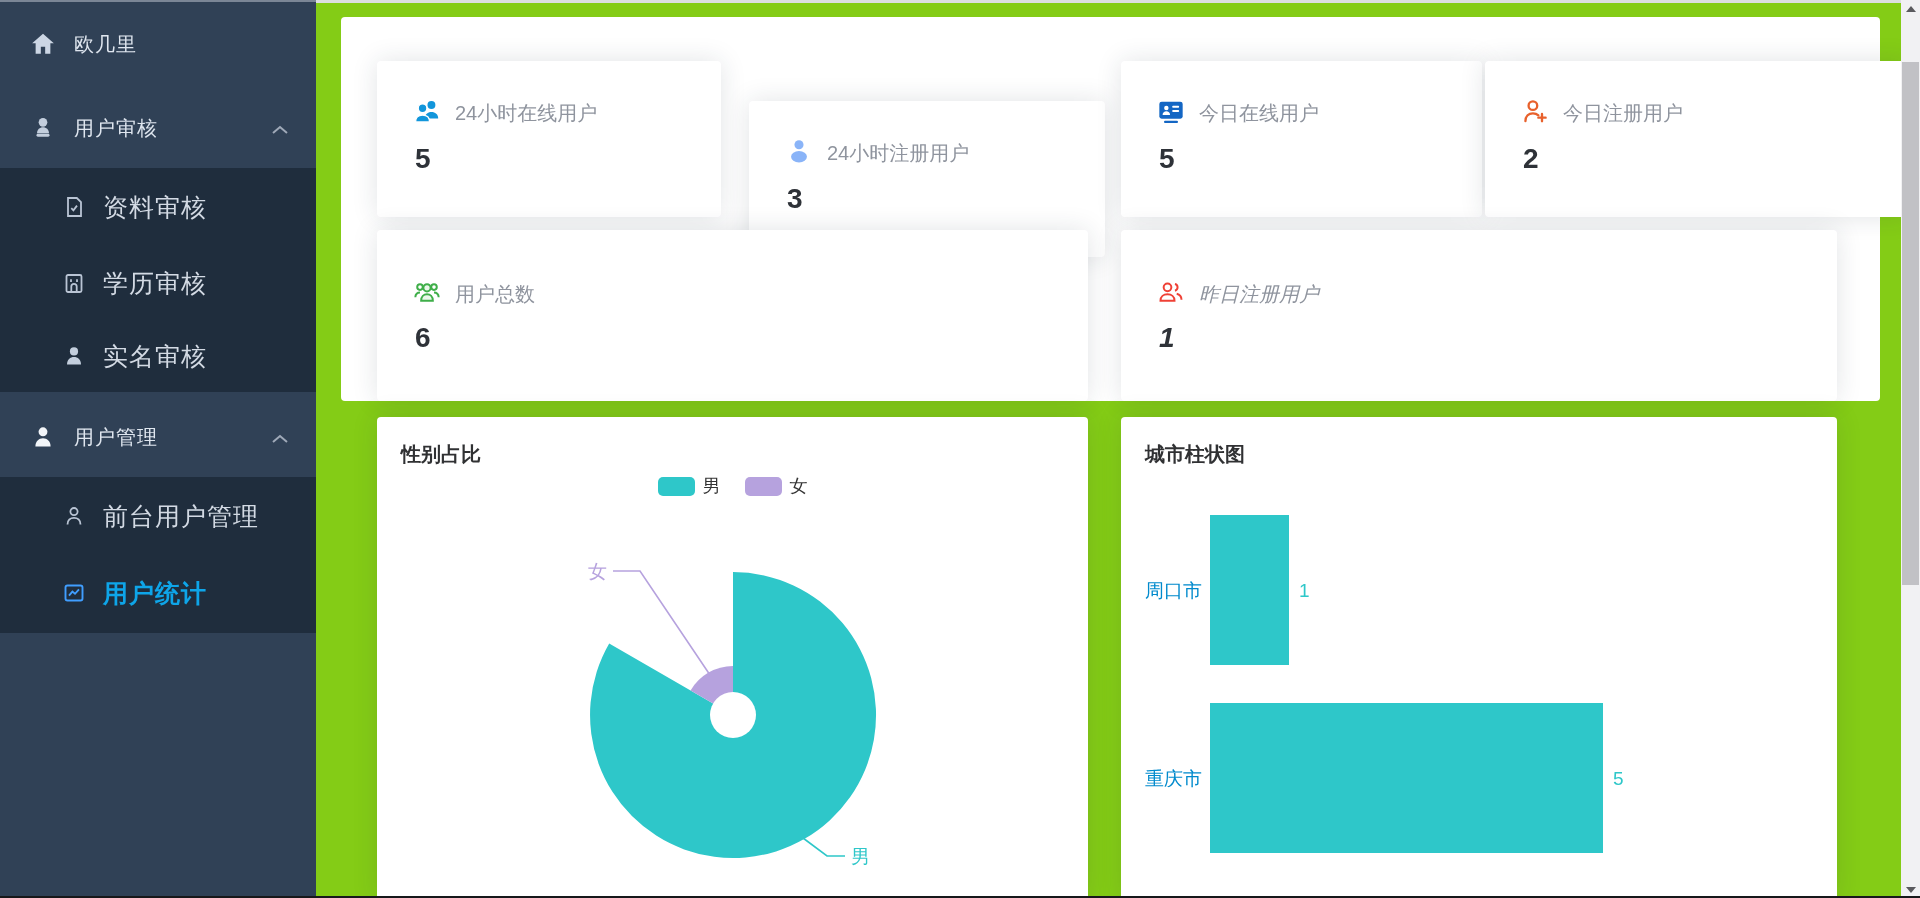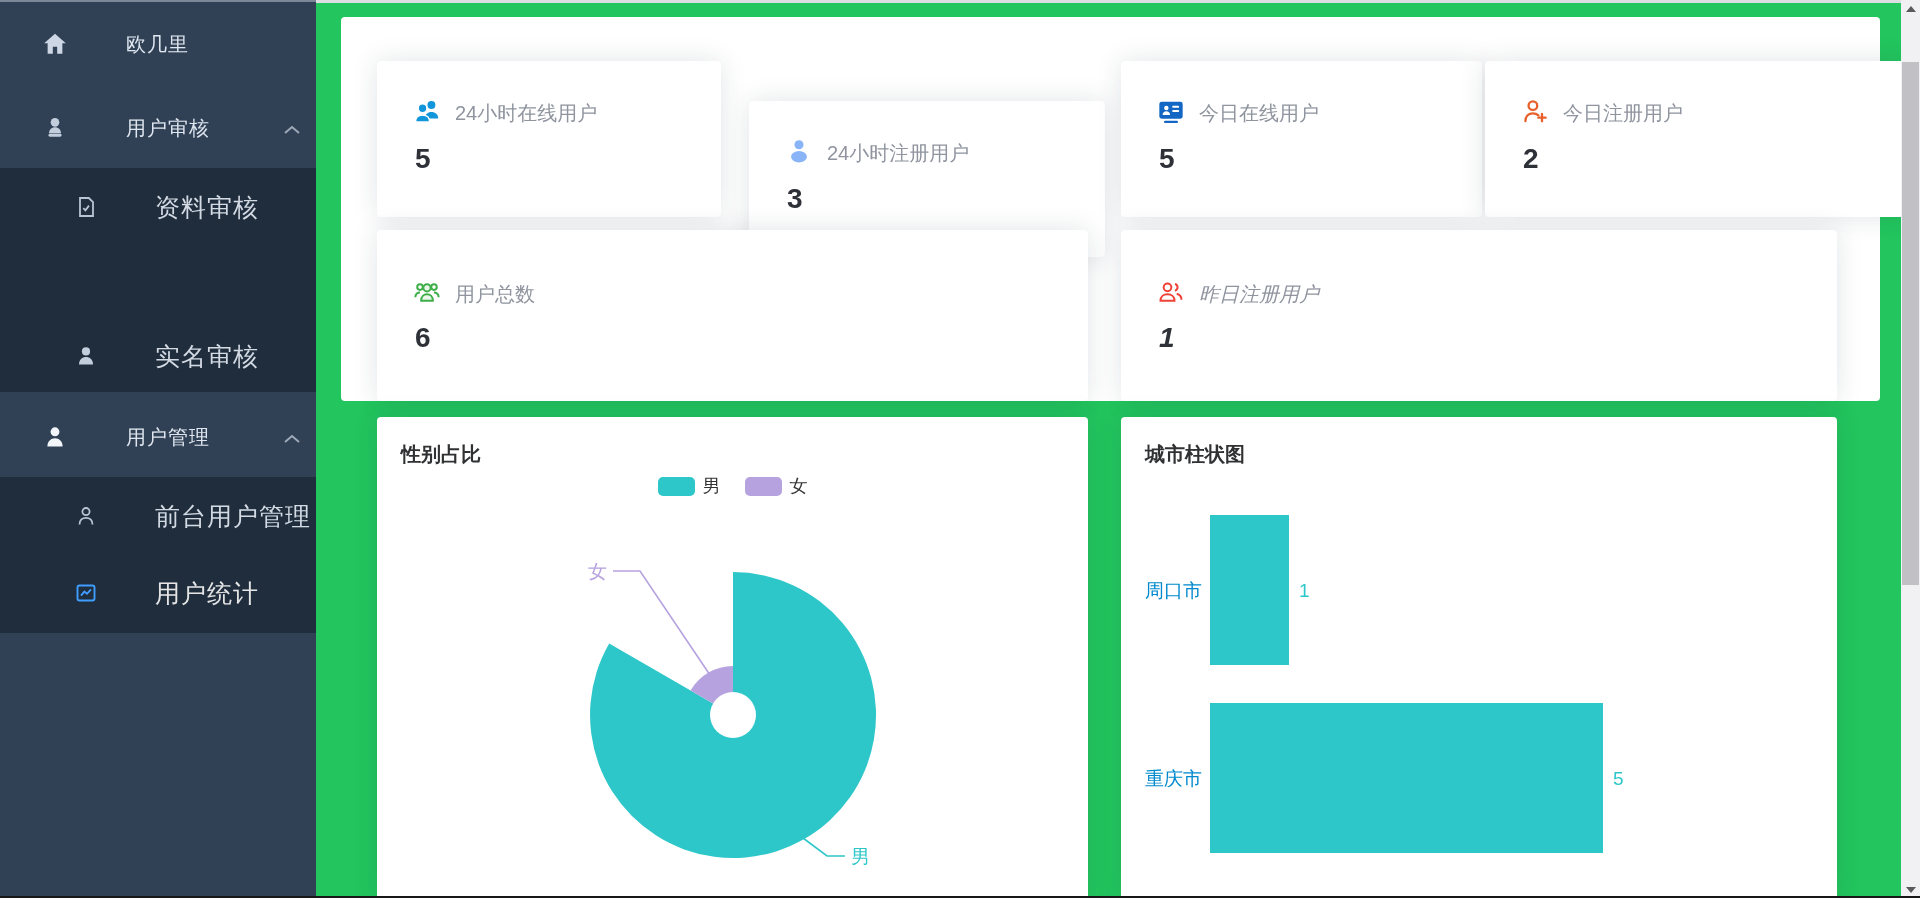--- a/index.html
+++ b/index.html
@@ -2,31 +2,31 @@
 <html><head>
 <meta charset="utf-8">
 <style>
   html,body{margin:0;padding:0;}
   body{width:1920px;height:898px;overflow:hidden;position:relative;
        font-family:"Liberation Sans","DejaVu Sans",sans-serif;background:#f0f2f5;}
   
   .sidebar{position:absolute;left:0;top:0;width:316px;height:898px;background:#304156;}
   .sidebar::before{content:"";position:absolute;left:0;top:0;width:100%;height:2px;background:rgba(214,220,228,.45);}
   .side-section-dark{position:absolute;left:0;width:100%;background:#1f2d3d;}
-  .side-item{position:absolute;left:12px;width:100%;display:flex;align-items:center;cursor:pointer;box-sizing:border-box;gap:40px;}
+  .side-item{position:absolute;left:0;width:100%;display:flex;align-items:center;cursor:pointer;box-sizing:border-box;}
   .side-item .ico{flex:0 0 auto;display:flex;align-items:center;justify-content:center;}
   .side-item .lbl{color:#dfe6ef;font-size:20px;letter-spacing:1px;}
   .side-item.lv1 .ico{margin-left:30px;width:26px;height:26px;}
   .side-item.lv1 .lbl{margin-left:18px;}
   .side-item.lv2 .ico{margin-left:62px;width:24px;height:24px;}
   .side-item.lv2 .lbl{margin-left:17px;font-size:25px;color:#d3dae4;}
-  .side-item.active .lbl{color:#e5e5e5;}
+  .side-item.active .lbl{color:#0ea5e9;font-weight:bold;}
   .chev{position:absolute;right:26px;top:50%;margin-top:-6px;}
   
-  .main{position:absolute;left:316px;top:0;width:1604px;height:898px;background:#22c55e;border-top:3px solid #dcdee1;box-sizing:border-box;}
+  .main{position:absolute;left:316px;top:0;width:1604px;height:898px;background:#84cc16;border-top:3px solid #dcdee1;box-sizing:border-box;}
   .white-panel{position:absolute;left:25px;top:14px;width:1539px;height:384px;background:#ffffff;border-radius:4px;}
   .card{position:absolute;background:#fff;border-radius:4px;box-shadow:0 0 26px rgba(31,45,61,.13);}
   .stat-icon{position:absolute;left:36px;width:28px;height:28px;}
   .stat-label{position:absolute;left:78px;font-size:20px;color:#8f949e;white-space:nowrap;}
   .stat-value{position:absolute;left:38px;font-size:28px;font-weight:bold;color:#2e3238;}
   .chart-title{position:absolute;left:24px;top:24px;font-size:20px;font-weight:bold;color:#303133;}
   .legend{position:absolute;left:0;top:57px;width:100%;display:flex;justify-content:center;align-items:center;gap:10px;}
   .legend .entry{display:flex;align-items:center;cursor:pointer;}
   .legend .pill{width:37px;height:19px;border-radius:5px;}
   .legend .ltxt{margin-left:8px;font-size:18px;color:#333;}
@@ -75,20 +75,31 @@
   <div class="side-item lv2" style="top:168px;height:78px;">
     <span class="ico">
       <svg viewBox="0 0 24 24" width="24" height="24" fill="none" stroke="#b9c4d4" stroke-width="1.8">
         <path d="M6 3 H14.8 L19 7.2 V21 H6 Z"></path>
         <polyline points="9.3,13.2 11.4,15.3 15,10.6"></polyline>
       </svg>
     </span>
     <span class="lbl">资料审核</span>
   </div>
 
+  <div class="side-item lv2" style="top:246px;height:74px;">
+    <span class="ico">
+      <svg viewBox="0 0 24 24" width="24" height="24" fill="none" stroke="#b9c4d4" stroke-width="1.8">
+        <rect x="4.5" y="4" width="15" height="17" rx="1.5"></rect>
+        <path d="M9.3 21 V15.6 A2.7 2.7 0 0 1 14.7 15.6 V21"></path>
+        <line x1="9" y1="8.2" x2="9" y2="11"></line>
+          <line x1="15" y1="8.2" x2="15" y2="11"></line>
+      </svg>
+    </span>
+    <span class="lbl">学历审核</span>
+  </div>
 
   <div class="side-item lv2" style="top:320px;height:72px;">
     <span class="ico">
       <svg viewBox="0 0 24 24" width="24" height="24" fill="#c3cedd">
         <circle cx="12" cy="7.4" r="4.1"></circle>
         <path d="M5 20.6 C5 15.7 8.2 13.1 12 13.1 C15.8 13.1 19 15.7 19 20.6 Z"></path>
       </svg>
     </span>
     <span class="lbl">实名审核</span>
   </div>

